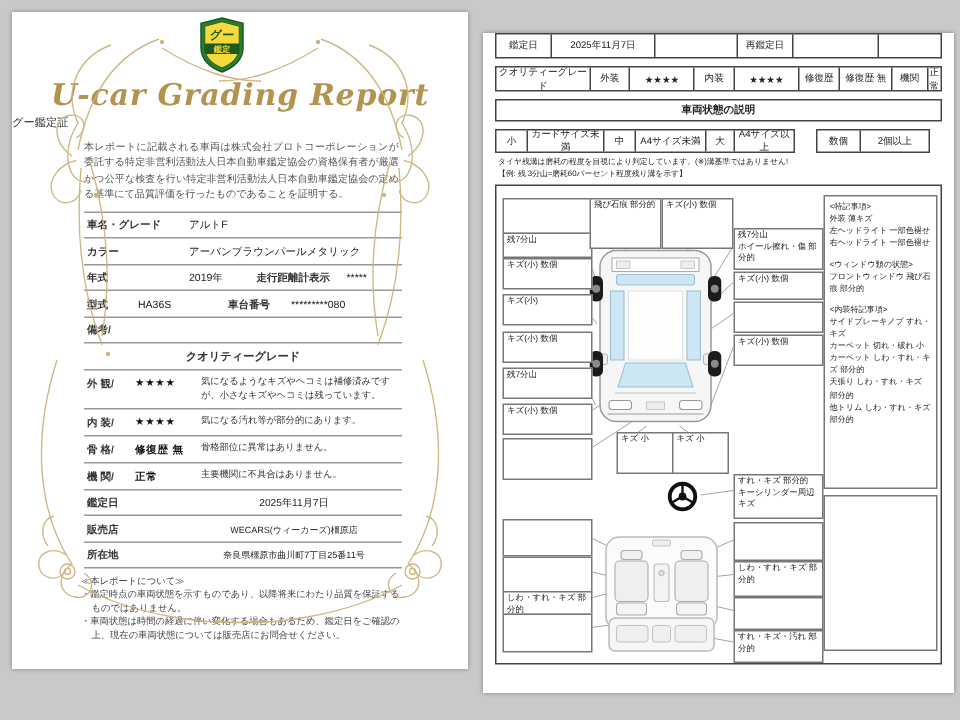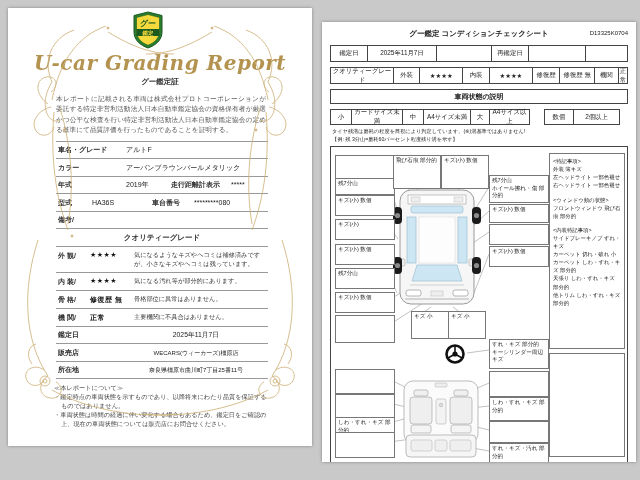--- a/index.html
+++ b/index.html
@@ -13,21 +13,21 @@
   
   #left-page{left:8px;top:8px;width:304px;height:438px;overflow:hidden;}
   .ornament{position:absolute;left:0;top:0;pointer-events:none;}
   .lp-emblem{position:relative;margin:3px auto 0;width:54px;height:38px;}
   .lp-title{
     margin-top:2px;text-align:center;
     font-family:"DejaVu Serif","Liberation Serif",serif;
     font-style:italic;font-weight:bold;font-size:20px;letter-spacing:.5px;
     color:#b3934f;
   }
-  .lp-subtitle{margin-top:2px;text-align:center;font-size:7.5px;font-weight:bold;color:#333;}
+  .lp-subtitle{margin-top:2px;font-size:7.5px;font-weight:normal;color:#333;}
   .lp-intro{
     margin:7px 46px 0 48px;font-size:6.7px;line-height:1.55;color:#555;
     text-align:justify;font-family:"Liberation Serif","DejaVu Serif",serif;
   }
   .spec-title{margin-top:8px;text-align:center;font-weight:bold;font-size:8px;color:#333;}
   .lp-table{margin:5px 44px 0 48px;border-bottom:1px solid #999;}
   .t-row{display:flex;border-top:1px solid #999;padding:3.5px 2px 3px;font-size:7px;align-items:baseline;}
   .t-label{font-weight:bold;color:#333;flex:0 0 auto;}
   .w68{width:68px;} .w34{width:34px;} .w45{width:45px;} .w60{width:60px;} .w42{width:42px;}
   .q-title{border-top:1px solid #999;text-align:center;font-weight:bold;font-size:7.5px;padding:4px 0 3px;color:#333;}
@@ -195,24 +195,20 @@
     <div>≪本レポートについて≫</div>
     <div class="note-line">・鑑定時点の車両状態を示すものであり、以降将来にわたり品質を保証するものではありません。</div>
     <div class="note-line">・車両状態は時間の経過に伴い変化する場合もあるため、鑑定日をご確認の上、現在の車両状態については販売店にお問合せください。</div>
 
   </div>
 
 </div>
 
 <div class="page" id="right-page">
 
-  <div class="rp-header">
-    <div class="rp-title">グー鑑定 コンディションチェックシート</div>
-    <div class="rp-docnum">D13325K0704</div>
-  </div>
 
   <div class="tbl">
     <div class="cell" style="width:34px">鑑定日</div>
     <div class="cell" style="width:66px">2025年11月7日</div>
     <div class="cell" style="width:52px"></div>
     <div class="cell" style="width:34px">再鑑定日</div>
     <div class="cell" style="width:54px"></div>
     <div class="cell grow"></div>
   </div>
 

